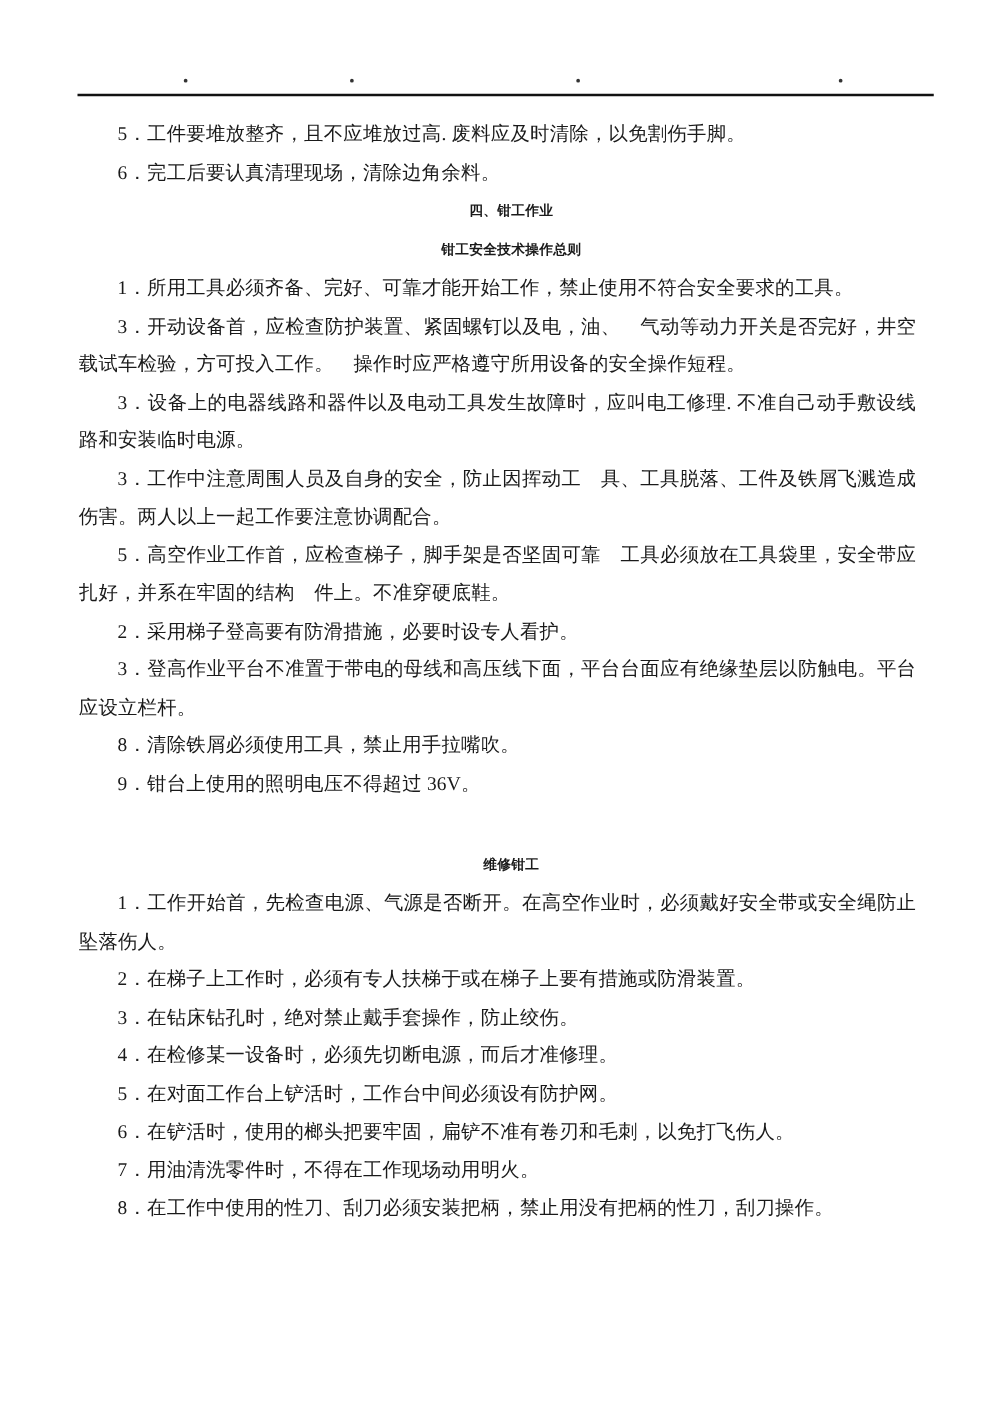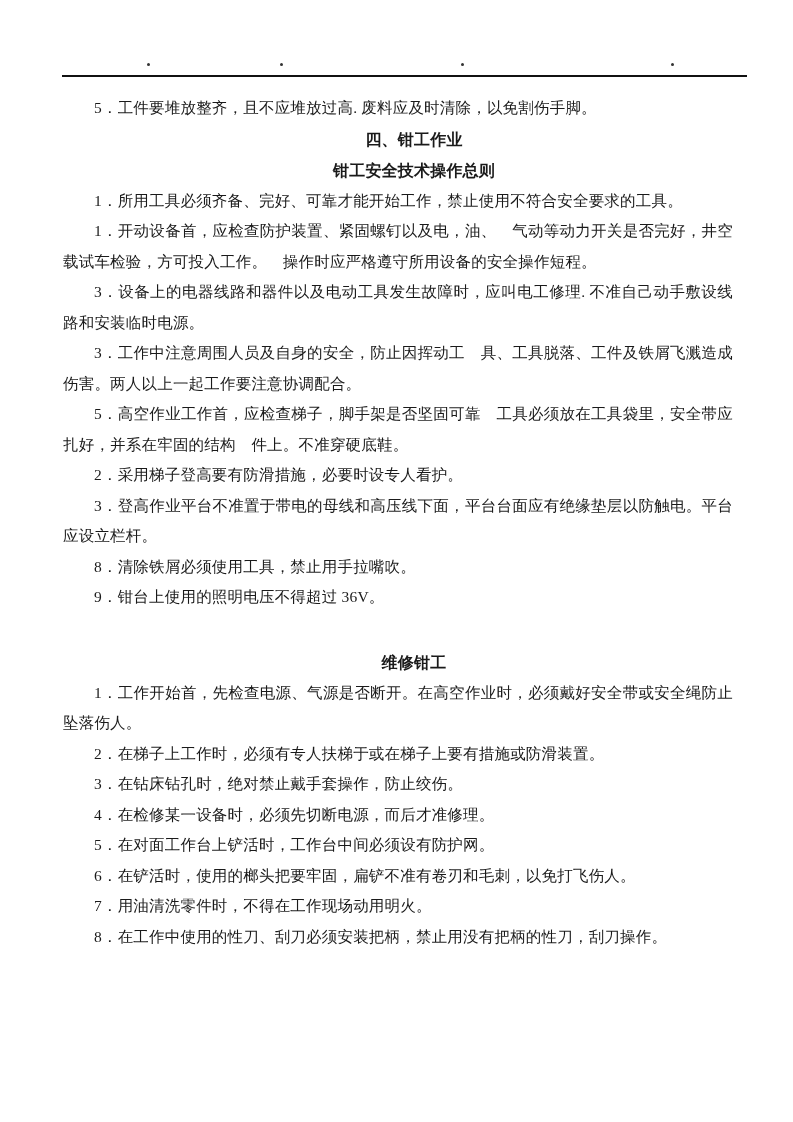--- a/index.html
+++ b/index.html
@@ -48,21 +48,21 @@
     line-height: 30.5px;
     text-align: justify;
     letter-spacing: 0.2px;
   }
   .content p {
     margin: 0;
     text-indent: 2em;
   }
   .heading {
     margin: 0;
-    font-size: 16px;
+    font-size: 11px;
     font-weight: bold;
     text-align: center;
     text-indent: 0;
     line-height: 31px;
   }
   .heading.spaced {
     margin-top: 34px;
   }
 
   
@@ -82,26 +82,27 @@
 <div class="page">
 
   <span class="header-dot hd1"></span>
   <span class="header-dot hd2"></span>
   <span class="header-dot hd3"></span>
   <span class="header-dot hd4"></span>
   <div class="header-rule"></div>
 
   <div class="content">
     <p>5．工件要堆放整齐，且不应堆放过高. 废料应及时清除，以免割伤手脚。</p>
+    <p>6．完工后要认真清理现场，清除边角余料。</p>
 
     <p class="heading">四、钳工作业</p>
     <p class="heading">钳工安全技术操作总则</p>
 
     <p>1．所用工具必须齐备、完好、可靠才能开始工作，禁止使用不符合安全要求的工具。</p>
-    <p>1．开动设备首，应检查防护装置、紧固螺钉以及电，油、　气动等动力开关是否完好，井空载试车检验，方可投入工作。　操作时应严格遵守所用设备的安全操作短程。</p>
+    <p>3．开动设备首，应检查防护装置、紧固螺钉以及电，油、　气动等动力开关是否完好，井空载试车检验，方可投入工作。　操作时应严格遵守所用设备的安全操作短程。</p>
     <p>3．设备上的电器线路和器件以及电动工具发生故障时，应叫电工修理. 不准自己动手敷设线路和安装临时电源。</p>
     <p>3．工作中注意周围人员及自身的安全，防止因挥动工　具、工具脱落、工件及铁屑飞溅造成伤害。两人以上一起工作要注意协调配合。</p>
     <p>5．高空作业工作首，应检查梯子，脚手架是否坚固可靠　工具必须放在工具袋里，安全带应扎好，并系在牢固的结构　件上。不准穿硬底鞋。</p>
     <p>2．采用梯子登高要有防滑措施，必要时设专人看护。</p>
     <p>3．登高作业平台不准置于带电的母线和高压线下面，平台台面应有绝缘垫层以防触电。平台应设立栏杆。</p>
     <p>8．清除铁屑必须使用工具，禁止用手拉嘴吹。</p>
     <p>9．钳台上使用的照明电压不得超过 36V。</p>
 
     <p class="heading spaced">维修钳工</p>
 

